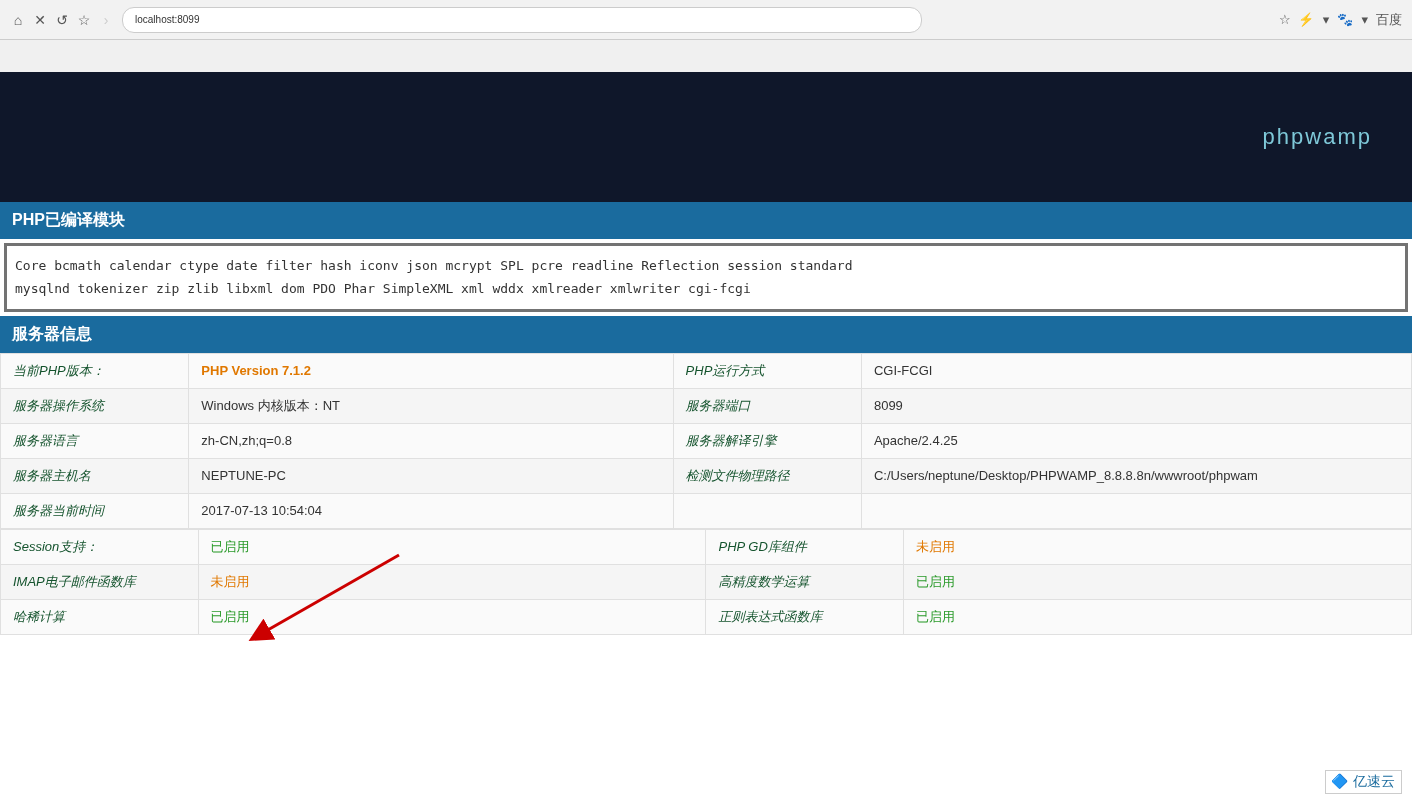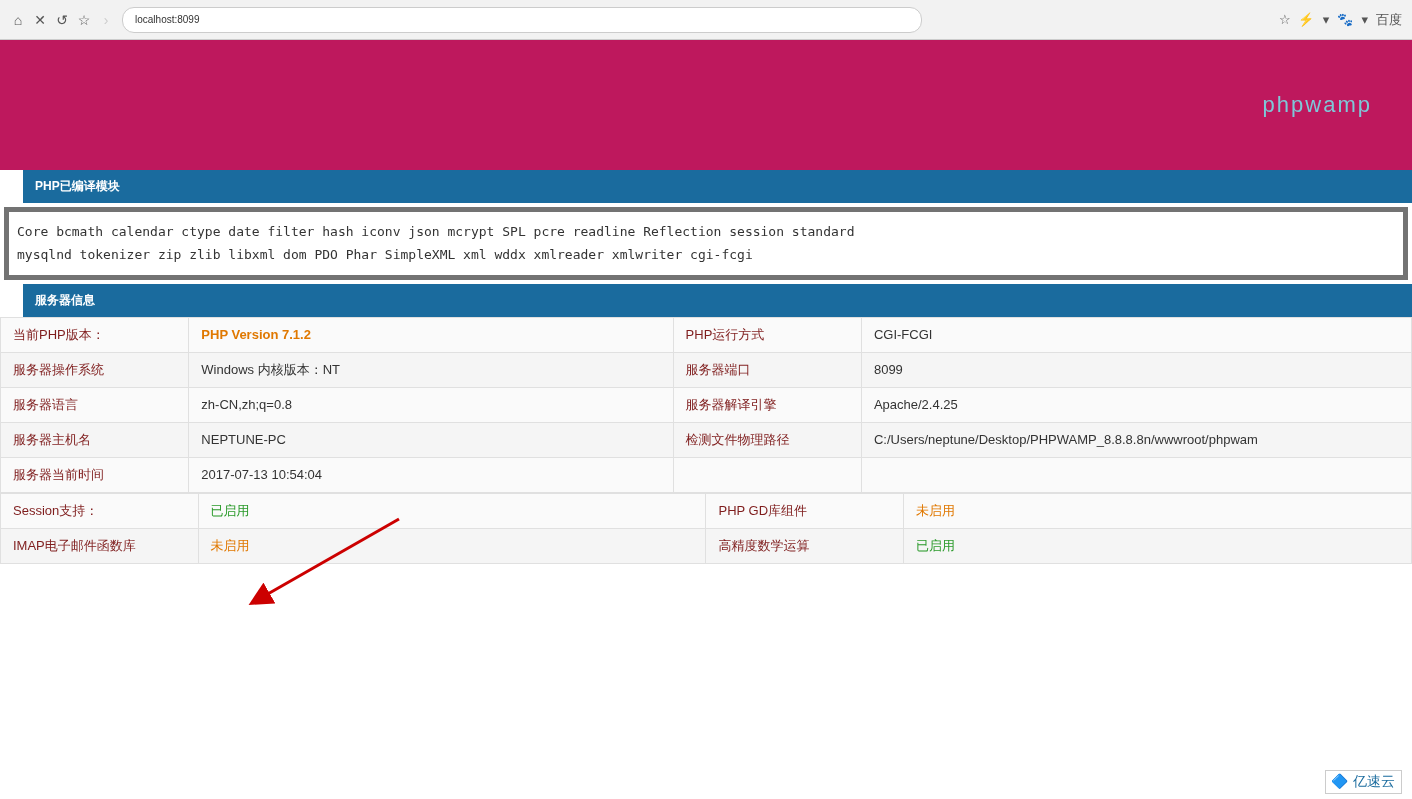--- a/index.html
+++ b/index.html
@@ -30,64 +30,65 @@
       color: #333;
       max-width: 800px;
     }
     .browser-right { display: flex; align-items: center; gap: 8px; margin-left: auto; color: #555; font-size: 13px; }
 
     
     .page-content { background: white; min-height: 760px; }
 
     
     .header-banner {
-      background: #be185d;
+      background: #0f172a;
       height: 130px;
       display: flex;
       align-items: center;
       justify-content: flex-end;
       padding-right: 40px;
+      margin-top: 32px;
     }
     .header-title {
       color: #7ec8d8;
       font-size: 22px;
       letter-spacing: 2px;
     }
 
     
     .php-modules-section {
       padding: 0;
     }
     .section-header {
       background: #1a6b9e;
       color: white;
       padding: 8px 12px;
-      font-size: 12px;
+      font-size: 16px;
       font-weight: bold;
-      margin-left: 23px;
     }
     .php-modules-box {
-      border: 5px solid #737373;
+      border: 3px solid #737373;
       margin: 4px;
       padding: 8px;
       background: white;
     }
     .php-modules-text {
       font-family: monospace;
       font-size: 13px;
       color: #333;
       line-height: 1.8;
     }
 
     
     .server-info-section { }
     .label-cell {
       width: 140px;
-      color: #7f1d1d;
+      color: #14532d;
       font-weight: normal;
+      font-style: italic;
     }
     .value-cell {
       color: #333;
       width: 360px;
       margin-top: 20px;
     }
     .php-version {
       color: #e07800;
       font-weight: bold;
     }
@@ -261,20 +262,30 @@
             <line x1="180" y1="0" x2="40" y2="80" stroke="#cc0000" stroke-width="3" marker-end="url(#arrowhead)"></line>
           </svg>
         </td>
         <td class="col-label2 label-cell">高精度数学运算</td>
         <td class="col-value2 value-cell">
           <span class="status-enabled">已启用</span>
         </td>
       </tr>
 
 
+      <tr>
+        <td class="col-label label-cell">哈稀计算</td>
+        <td class="col-value value-cell">
+          <span class="status-enabled">已启用</span>
+        </td>
+        <td class="col-label2 label-cell">正则表达式函数库</td>
+        <td class="col-value2 value-cell">
+          <span class="status-enabled">已启用</span>
+        </td>
+      </tr>
     </tbody>
       </table>
   </div>
 
 </div>
 
 <div class="watermark">
   <span style="color:#1a6b9e;">🔷</span>
   <span>亿速云</span>
 </div>

